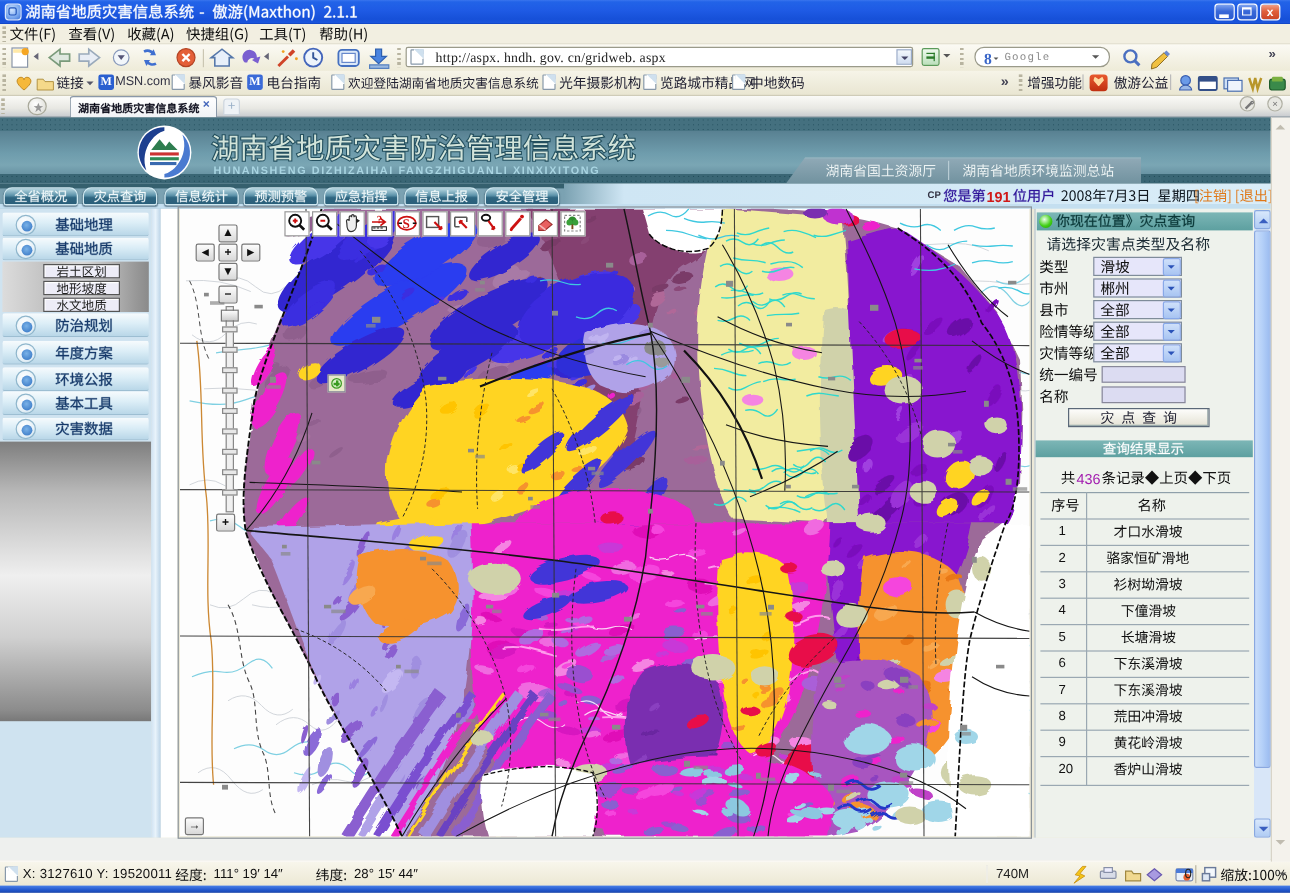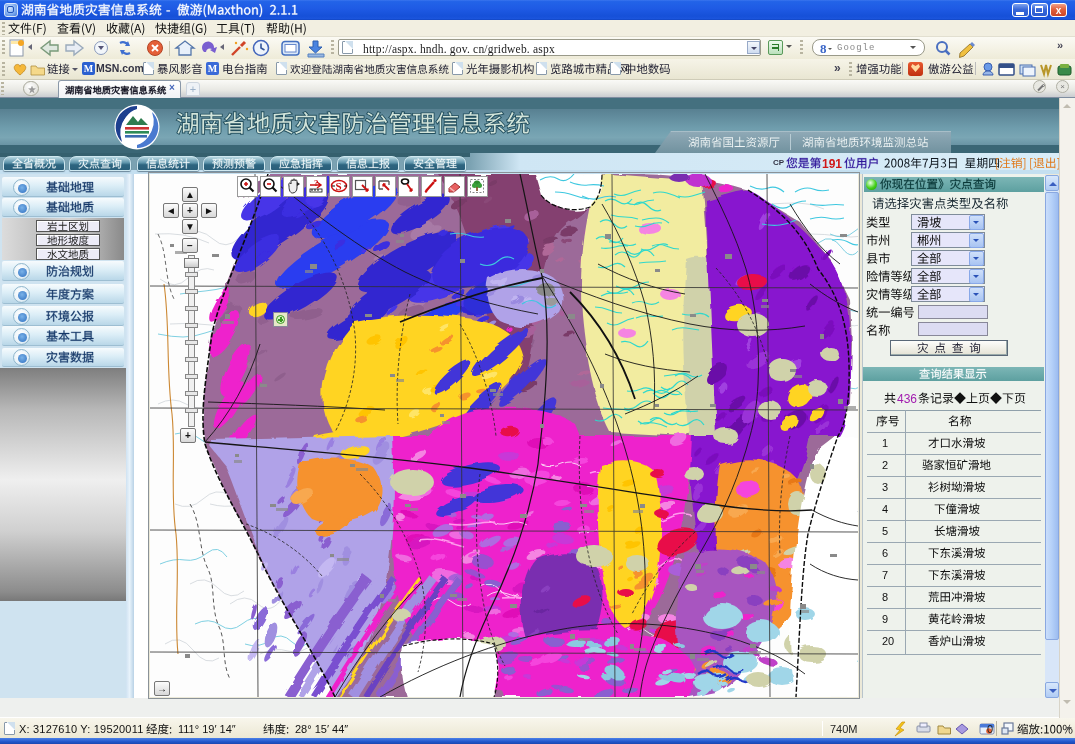--- a/index.html
+++ b/index.html
@@ -865,21 +865,21 @@
  <div class="ab grip" style="left:2px;top:3px;height:14px"></div>
  <svg class="tx ab" style="left:12px;top:3px;width:34px;height:15px" viewBox="0 0 34 15">
   <path d="M8,13 C3,9 1,6 3,3.5 C5,1.5 8,2.5 8,4.5 C8,2.5 11,1.5 13,3.5 C15,6 13,9 8,13z" fill="#f5b83a" stroke="#c08820" stroke-width="0.8"></path>
   <path d="M19,4 l5,0 1.5,2 7,0 0,7 -13.5,0z" fill="#f5d98a" stroke="#b09040" stroke-width="0.8"></path>
  </svg>
  <svg class="tx" style="left:47px;top:4px">
       <use href="#s_link1" transform="translate(0,10.2) scale(0.0114)" fill="#223"></use>
     </svg>
  <div class="ab" style="left:72px;top:9px;border:3px solid transparent;border-top-color:#556"></div>
  <div class="ab" style="left:82px;top:3px;width:13px;height:13px;background:#2a5fd0;border-radius:2px;color:#fff;font-size:10px;font-weight:bold;text-align:center;line-height:13px;font-family:'Liberation Serif',serif">M</div>
- <div class="ltext" style="left:96px;font-weight:bold;color:#334;font-size:10.5px">MSN.com</div>
+ <div class="ltext" style="left:96px;font-weight:normal;color:#334;font-size:10.5px">MSN.com</div>
  <div class="licon" style="left:143px;top:3px"></div>
  <svg class="tx" style="left:157px;top:4px">
       <use href="#s_link2" transform="translate(0,10.2) scale(0.0114)" fill="#223"></use>
     </svg>
  <div class="ab" style="left:206px;top:3px;width:13px;height:13px;background:#3a6ad8;border-radius:2px;color:#fff;font-size:10px;font-weight:bold;text-align:center;line-height:13px;font-family:'Liberation Serif',serif">M</div>
  <svg class="tx" style="left:222px;top:4px">
       <use href="#s_link3" transform="translate(0,10.2) scale(0.0114)" fill="#223"></use>
     </svg>
  <div class="licon" style="left:276px;top:3px"></div>
  <svg class="tx" style="left:290px;top:4px">
@@ -949,20 +949,21 @@
   <path d="M25,45 a21,21 0 0 0 15,-36 a26,26 0 0 1 -4,25 a21,21 0 0 1 -11,8z" fill="#4a7ad0"></path>
   <circle cx="25" cy="24" r="14.5" fill="#fff"></circle>
   <path d="M14,22 l7,-9 5,6 3,-4 7,7z" fill="#2e7d4f"></path>
   <rect x="13" y="24" width="24" height="2.6" fill="#cc3333"></rect>
       <rect x="13" y="28" width="24" height="2.6" fill="#2e8b57"></rect>
       <rect x="13" y="32" width="22" height="2.6" fill="#3a6ab0"></rect>
  </svg>
  <svg class="tx" style="left:176px;top:11px">
       <use href="#s_htitle" transform="translate(0,23) scale(0.0236)" fill="#d2e4da" stroke="#234f5e" stroke-width="75" paint-order="stroke"></use>
     </svg>
+ <div class="ab" style="left:178px;top:39px;font-size:9px;color:#a9d5e2;letter-spacing:1.35px;font-weight:bold">HUNANSHENG DIZHIZAIHAI FANGZHIGUANLI XINXIXITONG</div>
  <div class="ab" style="left:655px;top:33px;width:296px;height:22px;background:linear-gradient(180deg,#8fa9b6,#71929f);clip-path:polygon(16px 0,100% 0,100% 100%,0 100%);border-top:1px solid #a8bec8"></div>
  <svg class="tx" style="left:688px;top:37px">
       <use href="#s_dept1" transform="translate(0,11.5) scale(0.0115)" fill="#eef4f4"></use>
     </svg>
  <div class="ab" style="left:790px;top:36px;width:1px;height:16px;background:#b8ccd4"></div>
  <svg class="tx" style="left:802px;top:37px">
       <use href="#s_dept2" transform="translate(0,11.5) scale(0.0115)" fill="#eef4f4"></use>
     </svg>
 </div>
 

